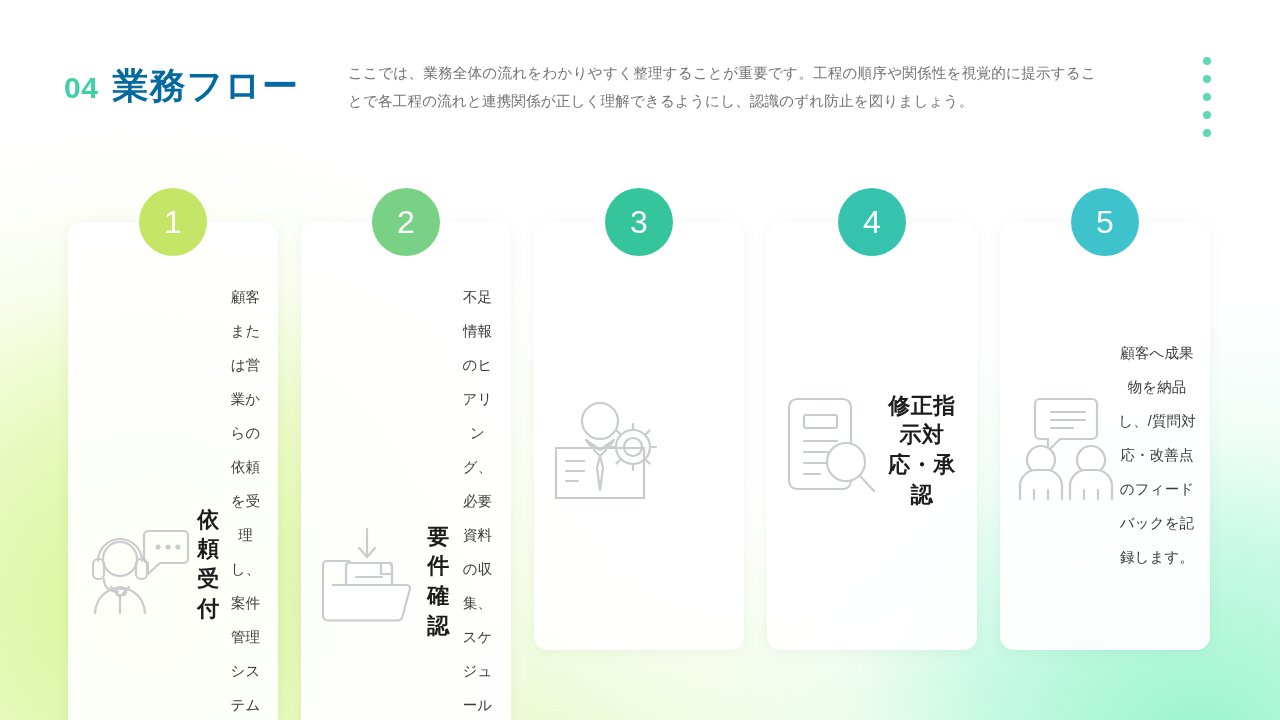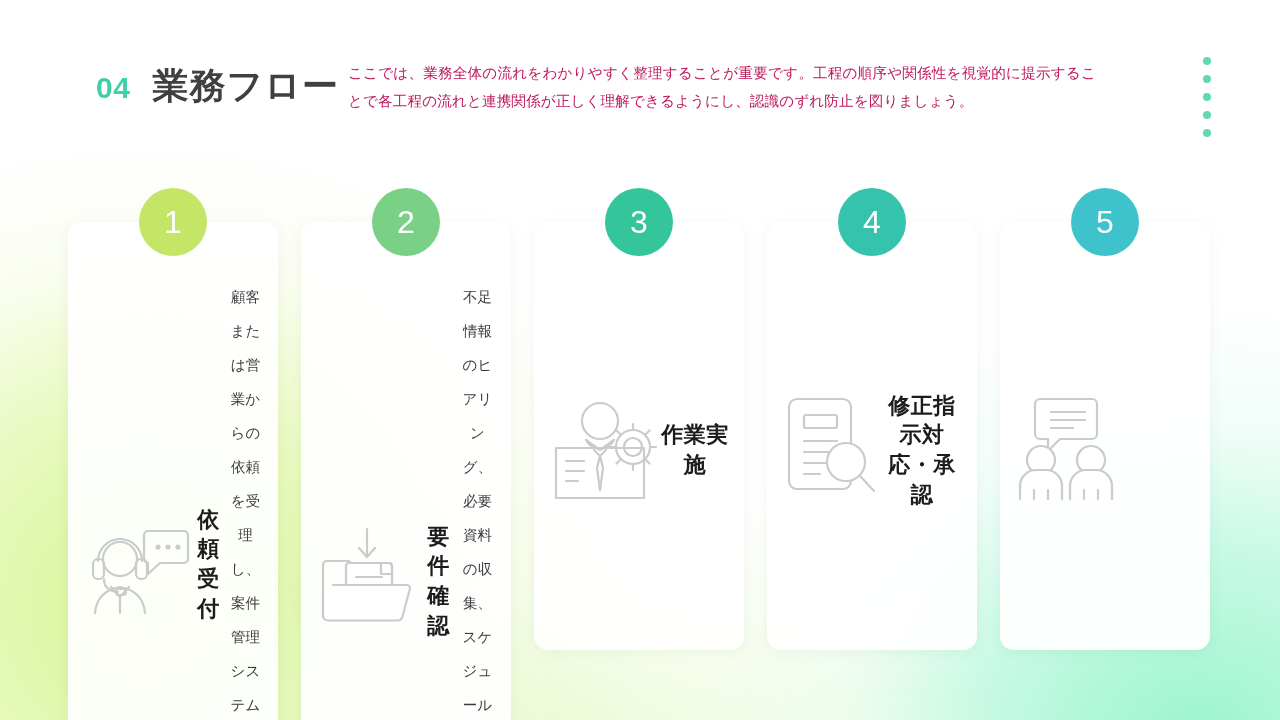--- a/index.html
+++ b/index.html
@@ -82,44 +82,43 @@
     width: 1280px;
     height: 160px;
   }
 
   .title-block {
     position: absolute;
     left: 64px;
     top: 62px;
     display: flex;
     align-items: baseline;
-    gap: 22px;
+    gap: 14px;
     white-space: nowrap;
-    margin-left: 32px;
   }
   .title-number {
     font-size: 30px;
     font-weight: 700;
     letter-spacing: 0.5px;
   }
   .title-text {
     font-size: 36px;
     font-weight: 700;
-    color: #404040;
+    color: #0369a1;
     letter-spacing: 1px;
   }
 
   .lede {
     position: absolute;
     left: 348px;
     top: 60px;
     width: 748px;
     font-size: 14.6px;
     line-height: 27.5px;
-    color: #be185d;
+    color: #737373;
     letter-spacing: 0.1px;
     text-align: justify;
   }
 
   .dot-column {
     position: absolute;
     left: 1203px;
     top: 57px;
     display: flex;
     flex-direction: column;
@@ -309,21 +308,20 @@
           <path d="M18 86 h12"></path>
           <g transform="translate(85,52)">
             <circle cx="0" cy="0" r="9"></circle>
             <circle cx="0" cy="0" r="17"></circle>
             <path d="M0 -17 v-6 M0 17 v6 M-17 0 h-6 M17 0 h6
                      M-12 -12 l-4.5 -4.5 M12 12 l4.5 4.5
                      M12 -12 l4.5 -4.5 M-12 12 l-4.5 4.5"></path>
           </g>
         </svg>
       </div>
-      <div class="card-title">作業実施</div>
     </div>
   </div>
 
   <div class="step">
     <div class="badge" style="background: rgb(53, 195, 173);">
       <span>4</span>
     </div>
     <div class="card">
       <div class="icon-box">
         <svg width="100" height="106" viewBox="0 0 100 106" fill="none" stroke="#c9cccd" stroke-width="2.2" stroke-linecap="round" stroke-linejoin="round">
@@ -355,16 +353,17 @@
           <circle cx="27" cy="65" r="14" fill="#ffffff"></circle>
           <path d="M6 104 v-13 a16 16 0 0 1 16 -16 h10 a16 16 0 0 1 16 16 v13" fill="#ffffff"></path>
           <circle cx="77" cy="65" r="14" fill="#ffffff"></circle>
           <path d="M56 104 v-13 a16 16 0 0 1 16 -16 h10 a16 16 0 0 1 16 16 v13" fill="#ffffff"></path>
           <path d="M20 104 v-9"></path>
           <path d="M34 104 v-9"></path>
           <path d="M70 104 v-9"></path>
           <path d="M84 104 v-9"></path>
         </svg>
       </div>
+      <div class="card-body">顧客へ成果物を納品し、/質問対応・改善点のフィードバックを記録します。</div>
     </div>
   </div>
 
 </div>
 
 </body></html>

